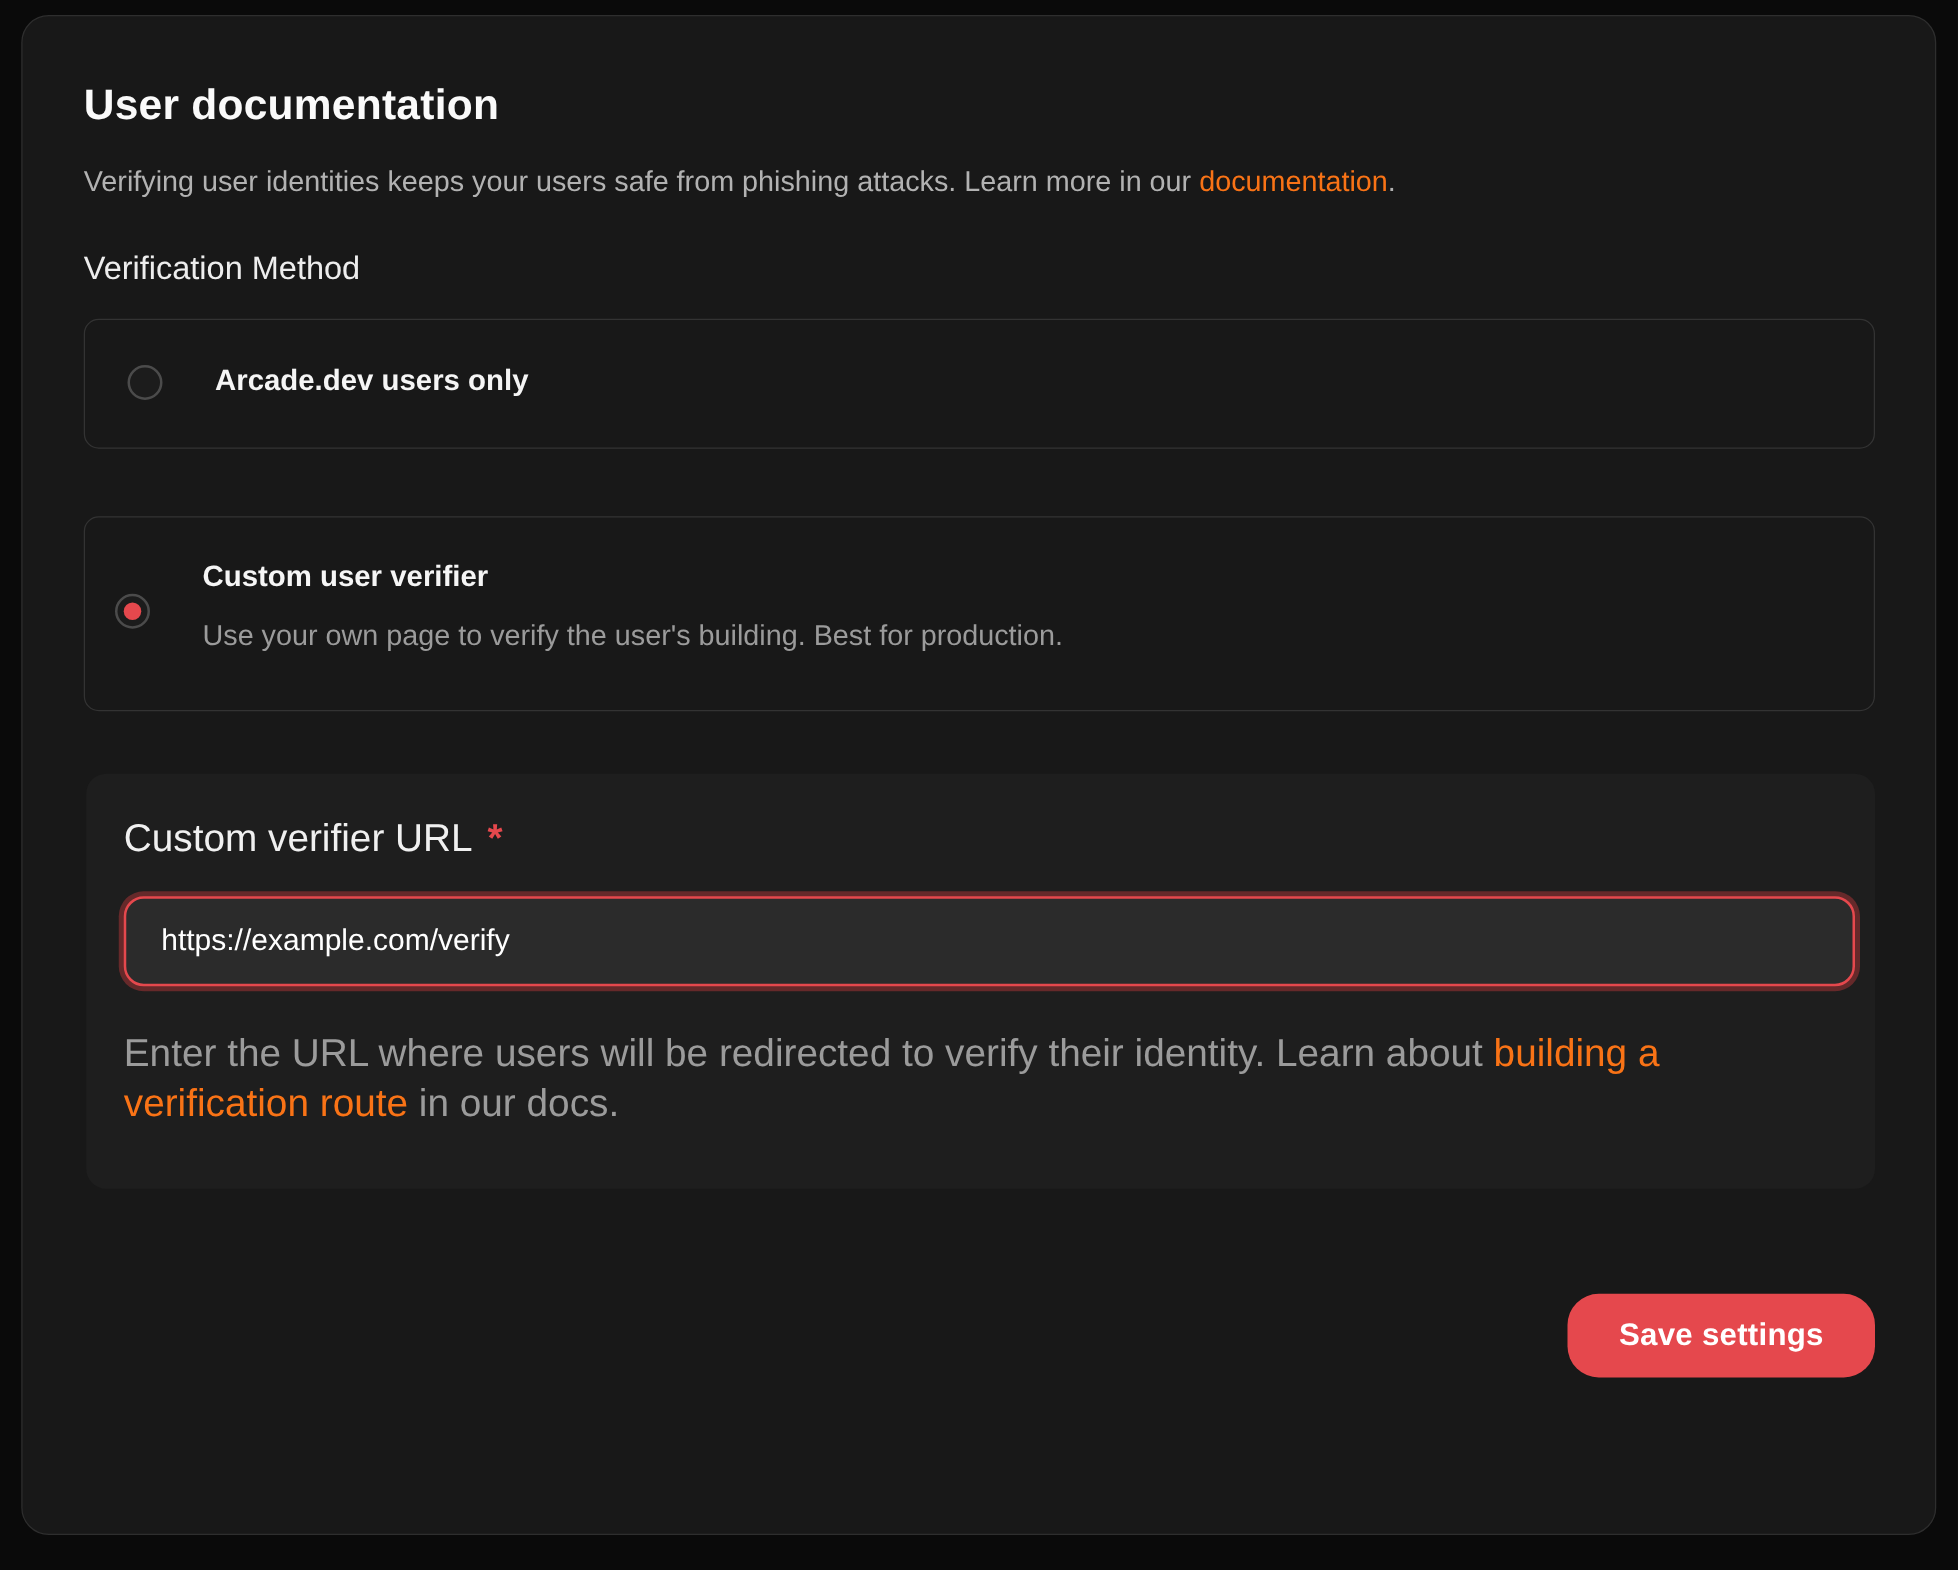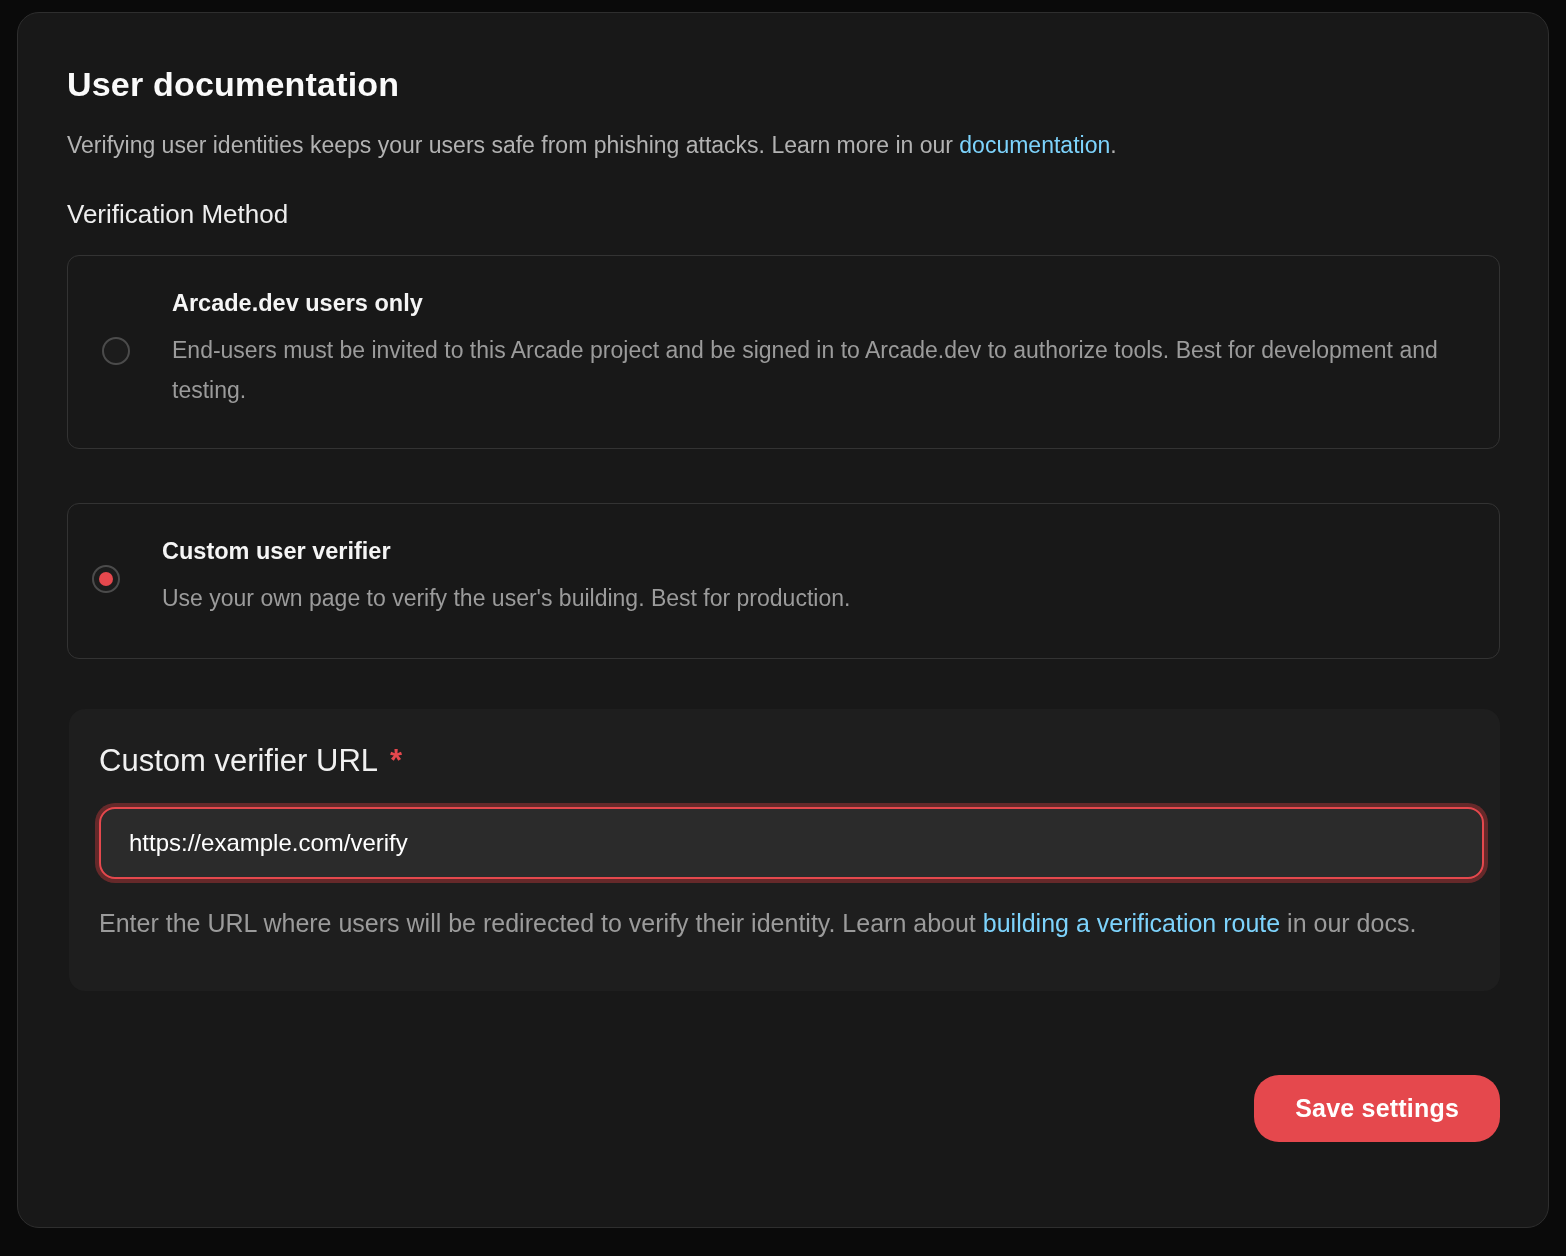--- a/index.html
+++ b/index.html
@@ -30,21 +30,21 @@
     color: #fafafa;
     letter-spacing: 0.2px;
   }
   .subtitle {
     margin-top: 25px;
     font-size: 23px;
     color: #b2b2b2;
     line-height: 32px;
   }
   a.red-link {
-    color: #7dd3fc;
+    color: #f97316;
     text-decoration: none;
     cursor: pointer;
   }
   .section-heading {
     margin-top: 38px;
     font-size: 26px;
     font-weight: 500;
     color: #ededed;
   }
   .option-box {
@@ -116,22 +116,22 @@
     border: 2px solid #e5484d;
     border-radius: 16px;
     box-shadow: 0 0 0 4px rgba(190, 55, 58, 0.45);
     padding: 0 28px;
     font-size: 24px;
     color: #ffffff;
     font-family: "Liberation Sans", sans-serif;
     outline: none;
   }
   .help-text {
-    margin-top: 24px;
-    font-size: 25px;
+    margin-top: 34px;
+    font-size: 31px;
     color: #9b9b9b;
     line-height: 40px;
     max-width: 1380px;
   }
   .button-row {
     display: flex;
     justify-content: flex-end;
     margin-top: 84px;
   }
   .save-button {
@@ -160,21 +160,20 @@
   </div>
 
   <div class="section-heading">Verification Method</div>
 
   <div class="option-box">
     <div class="radio">
       <div class="dot"></div>
     </div>
     <div>
       <div class="option-label">Arcade.dev users only</div>
-      <div class="option-desc">End-users must be invited to this Arcade project and be signed in to Arcade.dev to authorize tools. Best for development and testing.</div>
     </div>
   </div>
 
   <div class="option-box second">
     <div class="radio selected">
       <div class="dot"></div>
     </div>
     <div>
       <div class="option-label">Custom user verifier</div>
       <div class="option-desc">Use your own page to verify the user's building. Best for production.</div>

